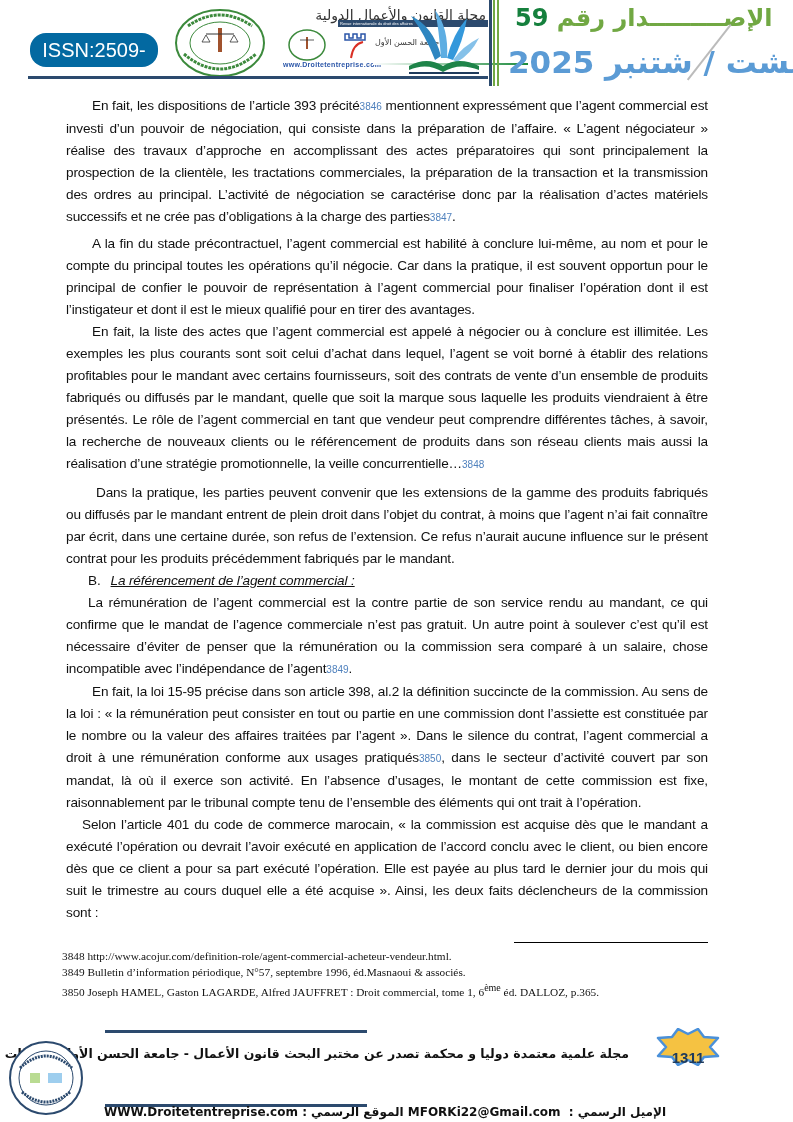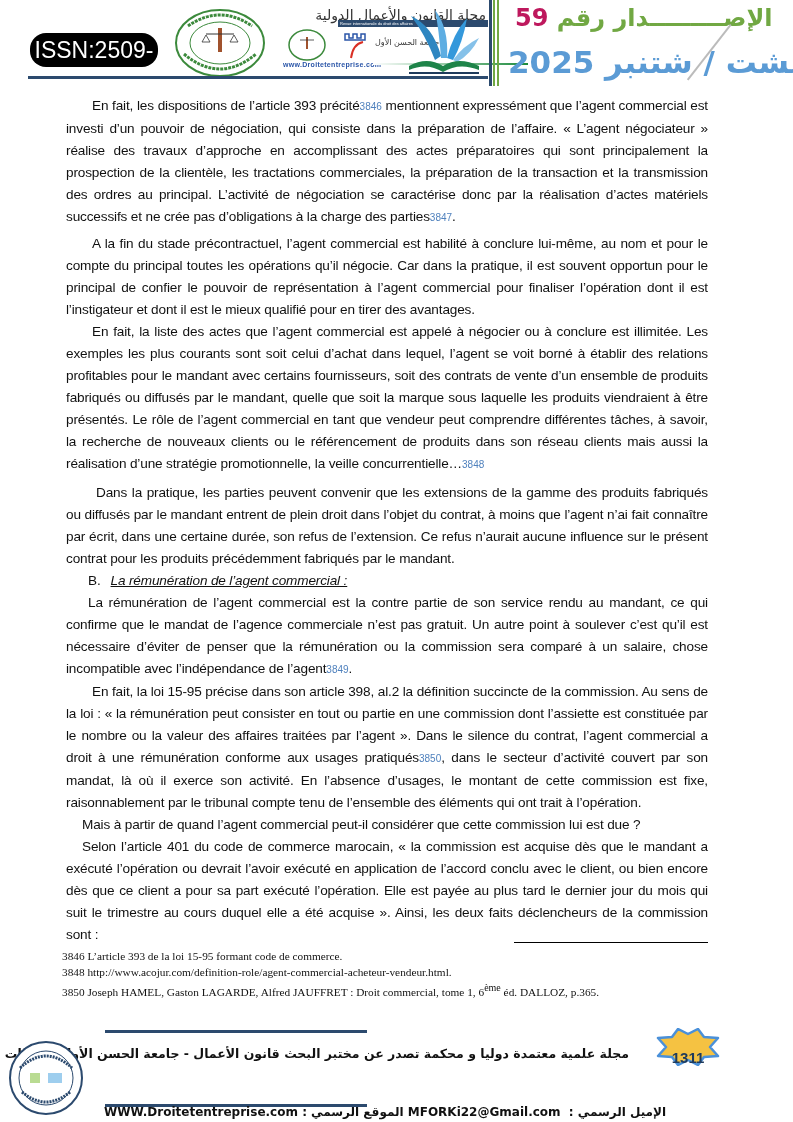--- a/index.html
+++ b/index.html
@@ -1,32 +1,32 @@
 <!DOCTYPE html>
 <html><head>
 <meta charset="utf-8">
 <style>
   html, body { margin:0; padding:0; background:#ffffff; }
   body { width:793px; height:1122px; position:relative; overflow:hidden; font-family:"Liberation Sans", sans-serif; color:#1a1a1a; }
 
   
   .header { position:absolute; left:0; top:0; width:793px; height:86px; }
-  .issn { position:absolute; left:30px; top:33px; width:128px; height:34px; background:#000000; border-radius:16px; color:#fff; font-size:23px; line-height:34px; text-align:center; font-family:"Liberation Sans", sans-serif; }
+  .issn { position:absolute; left:30px; top:33px; width:128px; height:34px; background:#0369a1; border-radius:16px; color:#fff; font-size:20px; line-height:34px; text-align:center; font-family:"Liberation Sans", sans-serif; }
   .lab-seal { position:absolute; left:174px; top:8px; width:92px; height:70px; }
   .journal-logo { position:absolute; left:283px; top:6px; width:205px; height:68px; }
   .journal-logo .jtitle { position:absolute; right:2px; top:1px; font-size:14px; color:#333; direction:rtl; white-space:nowrap; font-family:"DejaVu Sans", sans-serif; }
   .journal-logo .jbar { position:absolute; right:0; top:14px; width:150px; height:7px; background:#2c4a6e; }
   .journal-logo .jbar span { color:#fff; font-size:4px; line-height:7px; padding-left:2px; display:block; white-space:nowrap; overflow:hidden; }
   .journal-logo .jurl { position:absolute; left:0; bottom:6px; font-size:7px; font-weight:bold; color:#2b56a8; letter-spacing:0.3px; }
   .journal-logo .jline { position:absolute; left:90px; right:-40px; bottom:9px; height:2px; background:linear-gradient(90deg,#fff,#1b8a3c); }
   .book-logo { position:absolute; left:405px; top:4px; width:78px; height:72px; }
   .vbars { position:absolute; left:489px; top:0; width:14px; height:86px; }
   .vbars div { position:absolute; top:0; bottom:0; }
   .issue-line { position:absolute; left:515px; top:4px; font-size:24px; font-weight:bold; color:#71a843; white-space:nowrap; font-family:"DejaVu Sans", sans-serif; }
-  .issue-line .issue-num { color:#be185d; }
+  .issue-line .issue-num { color:#15803d; }
   .date-line { position:absolute; left:508px; top:44px; font-size:31px; font-weight:bold; color:#5b9bd5; white-space:nowrap; font-family:"DejaVu Sans", sans-serif; }
   .diag { position:absolute; left:730px; top:24px; width:2px; height:70px; background:linear-gradient(#bbb,#bbb); transform:rotate(38deg); transform-origin:top left; }
   .header-rule { position:absolute; left:28px; top:76px; width:460px; height:3px; background:#2c4a6e; }
 
   
   .content { position:absolute; left:66px; top:95px; width:642px; font-family:"Liberation Sans", sans-serif; font-size:13.6px; line-height:22px; text-align:justify; color:#111; letter-spacing:-0.15px; }
   .content p { margin:0; text-indent:26px; }
   .content p.p-tight { text-indent:24px; }
   .fnref { color:#4f81bd; font-size:10px; letter-spacing:0; }
   .section-heading { margin:0; padding-left:22px; font-style:italic; text-indent:0 !important; }
@@ -107,36 +107,35 @@
 <div class="content">
   <p>
     <span>En fait, les dispositions de l’article 393 précité</span><span class="fnref">3846</span><span> mentionnent expressément que l’agent commercial est investi d’un pouvoir de négociation, qui consiste dans la préparation de l’affaire. « L’agent négociateur » réalise des travaux d’approche en accomplissant des actes préparatoires qui sont principalement la prospection de la clientèle, les tractations commerciales, la préparation de la transaction et la transmission des ordres au principal. L’activité de négociation se caractérise donc par la réalisation d’actes matériels successifs et ne crée pas d’obligations à la charge des parties</span><span class="fnref">3847</span><span>.</span>
   </p>
   <p style="margin-top:4px">A la fin du stade précontractuel, l’agent commercial est habilité à conclure lui-même, au nom et pour le compte du principal toutes les opérations qu’il négocie. Car dans la pratique, il est souvent opportun pour le principal de confier le pouvoir de représentation à l’agent commercial pour finaliser l’opération dont il est l’instigateur et dont il est le mieux qualifié pour en tirer des avantages.</p>
   <p>
     <span>En fait, la liste des actes que l’agent commercial est appelé à négocier ou à conclure est illimitée. Les exemples les plus courants sont soit celui d’achat dans lequel, l’agent se voit borné à établir des relations profitables pour le mandant avec certains fournisseurs, soit des contrats de vente d’un ensemble de produits fabriqués ou diffusés par le mandant, quelle que soit la marque sous laquelle les produits viendraient à être présentés. Le rôle de l’agent commercial en tant que vendeur peut comprendre différentes tâches, à savoir, la recherche de nouveaux clients ou le référencement de produits dans son réseau clients mais aussi la réalisation d’une stratégie promotionnelle, la veille concurrentielle…</span><span class="fnref">3848</span>
   </p>
   <p style="margin-top:6px;text-indent:30px">Dans la pratique, les parties peuvent convenir que les extensions de la gamme des produits fabriqués ou diffusés par le mandant entrent de plein droit dans l’objet du contrat, à moins que l’agent n’ai fait connaître par écrit, dans une certaine durée, son refus de l’extension. Ce refus n’aurait aucune influence sur le présent contrat pour les produits précédemment fabriqués par le mandant.</p>
   <p class="section-heading">
-    <span class="letter">B.</span><span class="title">La rémunération de l’agent commercial :</span>
+    <span class="letter">B.</span><span class="title">La référencement de l’agent commercial :</span>
   </p>
   <p class="p-tight" style="text-indent:22px">
     <span>La rémunération de l’agent commercial est la contre partie de son service rendu au mandant, ce qui confirme que le mandat de l’agence commerciale n’est pas gratuit. Un autre point à soulever c’est qu’il est nécessaire d’éviter de penser que la rémunération ou la commission sera comparé à un salaire, chose incompatible avec l’indépendance de l’agent</span><span class="fnref">3849</span><span>.</span>
   </p>
   <p style="">
     <span>En fait, la loi 15-95 précise dans son article 398, al.2 la définition succincte de la commission. Au sens de la loi : « la rémunération peut consister en tout ou partie en une commission dont l’assiette est constituée par le nombre ou la valeur des affaires traitées par l’agent ». Dans le silence du contrat, l’agent commercial a droit à une rémunération conforme aux usages pratiqués</span><span class="fnref">3850</span><span>, dans le secteur d’activité couvert par son mandat, là où il exerce son activité. En l’absence d’usages, le montant de cette commission est fixe, raisonnablement par le tribunal compte tenu de l’ensemble des éléments qui ont trait à l’opération.</span>
   </p>
-  <p class="p-tight" style="text-indent:16px">Mais à partir de quand l’agent commercial peut-il considérer que cette commission lui est due ?</p>
   <p class="p-tight" style="text-indent:16px">Selon l’article 401 du code de commerce marocain,  « la commission est acquise dès que le mandant a exécuté l’opération ou devrait l’avoir exécuté en application de l’accord conclu avec le client, ou bien encore dès que ce client a pour sa part exécuté l’opération. Elle est payée au plus tard le dernier jour du mois qui suit le trimestre au cours duquel elle a été acquise ». Ainsi, les deux faits déclencheurs de la commission sont :</p>
 </div>
 
 <div class="fn-rule"></div>
 <div class="footnotes">
-  <div><span>3846</span><span> L’article 393 de la loi 15-95 formant code de commerce.</span></div>
   <div><span>3848</span> <span>http://www.acojur.com/definition-role/agent-commercial-acheteur-vendeur.html.</span></div>
+  <div><span>3849</span> <span>Bulletin d’information périodique, N°57, septembre 1996, éd.Masnaoui &amp; associés.</span></div>
   <div><span>3850</span> <span>Joseph HAMEL, Gaston LAGARDE, Alfred JAUFFRET : Droit commercial, tome 1, 6</span><sup>ème</sup><span> éd. DALLOZ, p.365.</span></div>
 </div>
 
 <div class="ftrule" style="left:105px;top:1030px;width:262px"></div>
 <div class="ftrule" style="left:105px;top:1104px;width:262px"></div>
 
 <div class="footer-line1">مجلة علمية معتمدة  دوليا و محكمة تصدر عن مختبر البحث قانون الأعمال - جامعة الحسن الأول - سطات - المغرب</div>
 <div class="footer-line2">
   <span>WWW.Droitetentreprise.com</span>
   <span style="direction:rtl;unicode-bidi:embed">الموقع الرسمي :</span>

